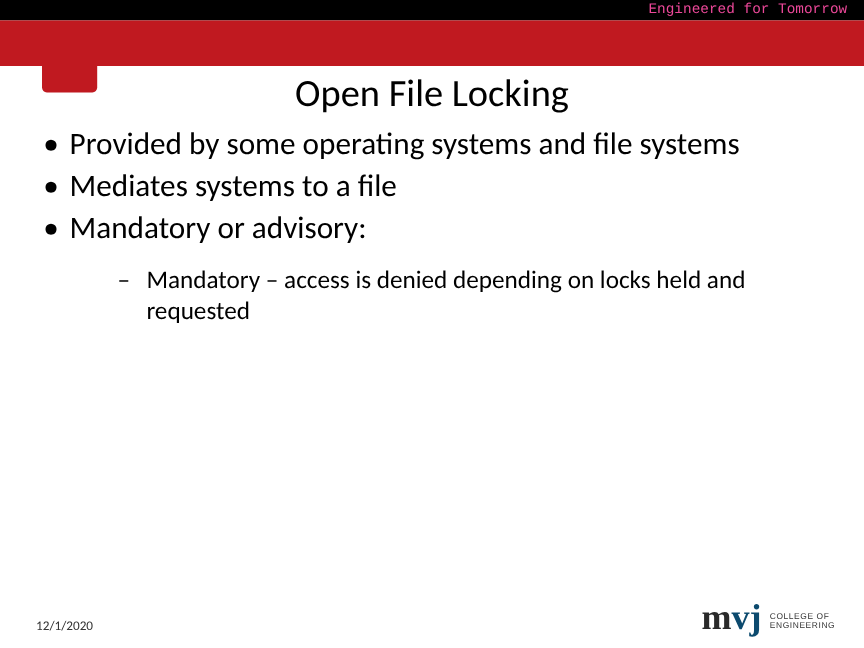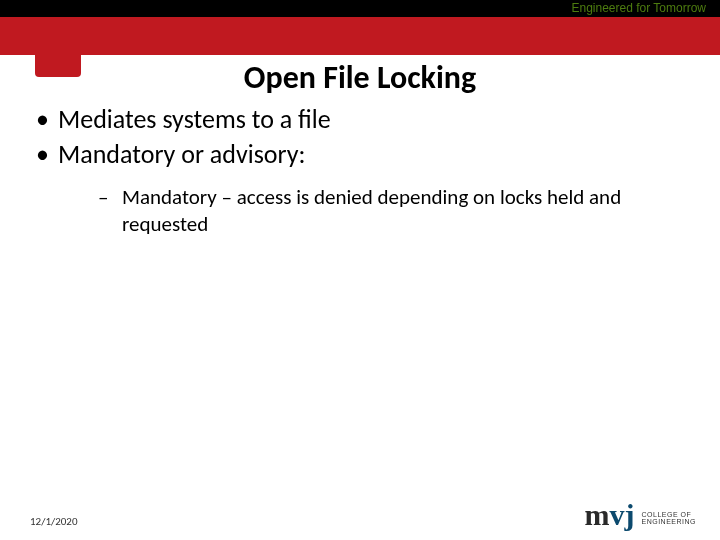--- a/index.html
+++ b/index.html
@@ -18,24 +18,24 @@
     top: 0;
     left: 0;
     right: 0;
     height: 17px;
     background: #000;
   }
   .header-tagline {
     position: absolute;
     top: 0;
     right: 14px;
-    color: #4d7c0f;
+    color: #ec4899;
     font-size: 12px;
     line-height: 17px;
-    font-family: Liberation Sans, sans-serif;
+    font-family: Liberation Mono, monospace;
   }
   .red-bar {
     position: absolute;
     top: 17px;
     left: 0;
     right: 0;
     height: 38px;
     background: #c01920;
   }
   .red-tab {
@@ -48,21 +48,21 @@
     border-bottom-left-radius: 4px;
     border-bottom-right-radius: 4px;
   }
   .title {
     position: absolute;
     top: 58px;
     left: 0;
     right: 0;
     text-align: center;
     font-size: 32px;
-    font-weight: 700;
+    font-weight: 400;
     color: #000;
   }
   .content {
     position: absolute;
     top: 104px;
     left: 30px;
     right: 30px;
   }
   ul.main {
     list-style: none;
@@ -151,20 +151,21 @@
 
 <div class="header-strip"></div>
 <div class="header-tagline">Engineered for Tomorrow</div>
 <div class="red-bar"></div>
 <div class="red-tab"></div>
 
 <div class="title">Open File Locking</div>
 
 <div class="content">
   <ul class="main">
+    <li>Provided by some operating systems and file systems</li>
     <li>Mediates systems to a file</li>
     <li>
       <span>Mandatory or advisory:</span>
       <ul class="sub">
         <li> Mandatory – access is denied depending on locks held and requested</li>
       </ul>
     </li>
   </ul>
 </div>
 

